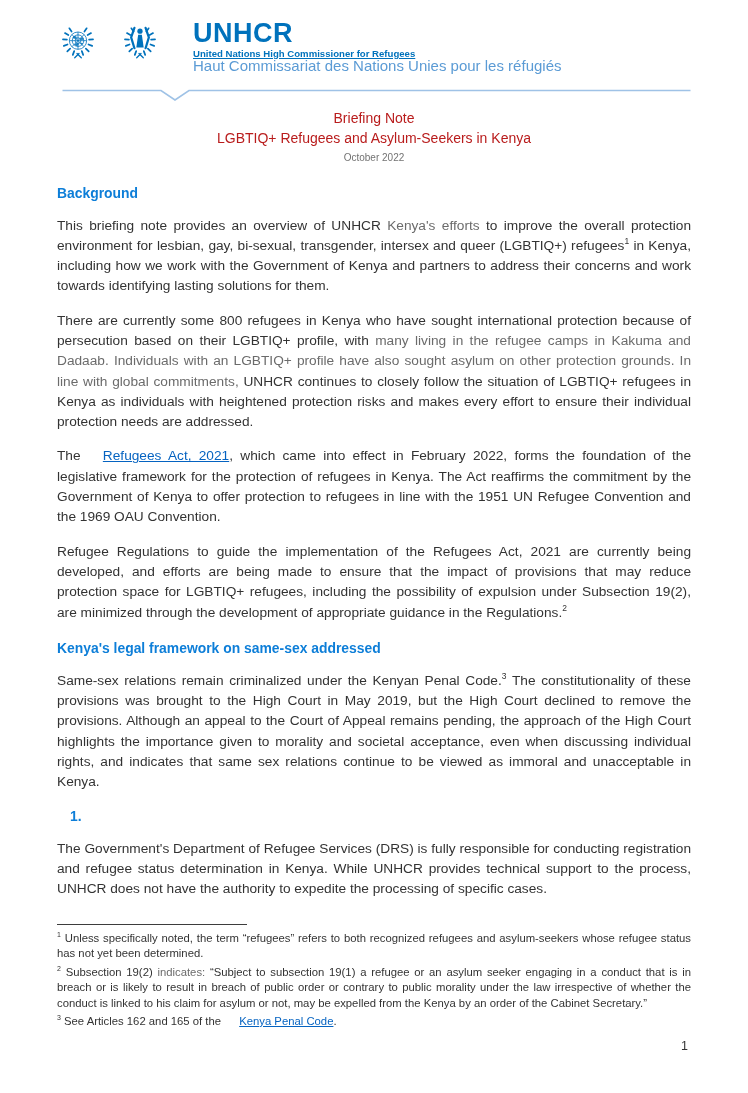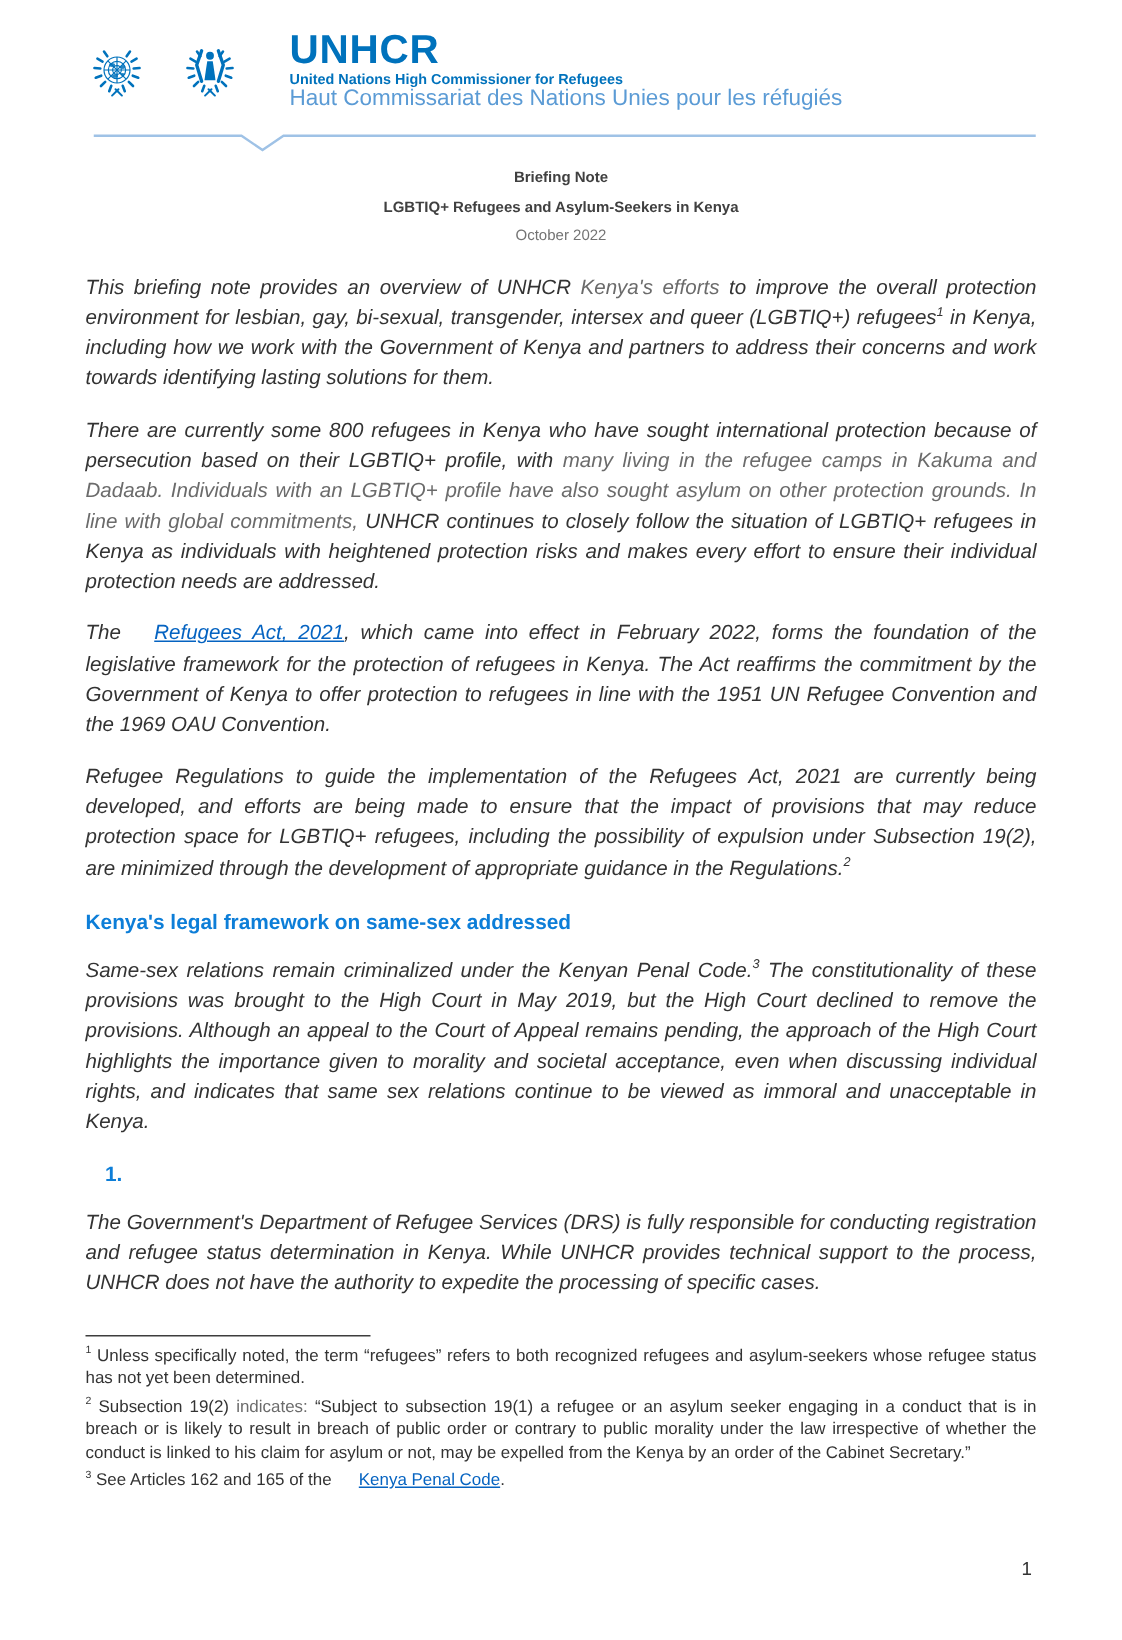--- a/index.html
+++ b/index.html
@@ -9,47 +9,46 @@
     height: 1093px;
     box-sizing: border-box;
     padding: 20px 57px 0 57px;
     background: #ffffff;
     overflow: hidden;
     font-family: "Liberation Sans", "DejaVu Sans", sans-serif;
     color: #333333;
   }
 
   
-  .logo-row { display: flex; align-items: center; gap: 20px; }
+  .logo-row { display: flex; align-items: flex-start; gap: 20px; }
   .emblem { display: block; flex: 0 0 auto; }
   .logo-text { margin-left: 12px; display: flex; flex-direction: column; }
   .wordmark {
     color: #0072bc; font-weight: bold; font-size: 27px; line-height: 26px;
     letter-spacing: 0.5px;
   }
-  .sub-en { color: #0072bc; font-weight: bold; font-size: 9.6px; line-height: 11px; margin-top: 2px; }
+  .sub-en { color: #0072bc; font-weight: bold; font-size: 9.6px; line-height: 11px; margin-top: 2px; text-decoration: underline; }
   .sub-fr { color: #5b9bd5; font-size: 15px; line-height: 11px; margin-top: 1px; }
   .divider-svg { display: block; margin: 17px 0 0 5px; }
 
   
   .titleblock { margin-top: 7px; text-align: center; }
-  .t-bold { color: #404040; font-weight: bold; font-size: 10px; line-height: 19.5px; }
+  .t-bold { color: #b91c1c; font-weight: normal; font-size: 14px; line-height: 19.5px; }
   .t-reg  { color: #737373; font-size: 10px; line-height: 19.5px; }
 
   
   .doc-h {
     color: #0d7ed8; font-weight: bold; font-size: 13.9px; line-height: 18px;
     margin: 16px 0 0 0;
   }
   p.body {
     margin: 14px 0 0 0;
     font-size: 13.7px; line-height: 20.3px;
     text-align: justify;
     color: #333333;
-    font-style: italic;
   }
   .muted { color: #6b6b6b; }
   a.doclink { color: #0563c1; text-decoration: underline; cursor: pointer; margin-left: 15px; }
   sup { font-size: 0.62em; line-height: 0; vertical-align: super; }
 
   .subheading {
     display: flex; margin: 14px 0 0 13px;
     color: #0d7ed8; font-weight: bold; font-size: 13.9px; line-height: 18px;
   }
   .subheading .num { width: 55px; flex: 0 0 auto; }
@@ -152,20 +151,21 @@
       <path d="M0.5,2.5 H99 L113,12 L127,2.5 H628.5" stroke="#9fc2e6" stroke-width="1.6" fill="none"></path>
     </svg>
   </header>
 
   <section class="titleblock">
     <div class="t-bold">Briefing Note</div>
     <div class="t-bold">LGBTIQ+ Refugees and Asylum-Seekers in Kenya</div>
     <div class="t-reg">October 2022</div>
   </section>
 
+  <h2 class="doc-h">Background</h2>
   <p class="body"><span>This briefing note provides an overview of UNHCR </span><span class="muted">Kenya's efforts</span><span> to improve the overall protection environment for lesbian, gay, bi-sexual, transgender, intersex and queer (LGBTIQ+) refugees</span><sup>1</sup><span> in Kenya, including how we work with the Government of Kenya and partners to address their concerns and work towards identifying lasting solutions for them.</span></p>
   <p class="body"><span>There are currently some 800 refugees in Kenya who have sought international protection because of persecution based on their LGBTIQ+ profile, with </span><span class="muted">many living in the refugee camps in Kakuma and Dadaab. Individuals with an LGBTIQ+ profile have also sought asylum on other protection grounds. In line with global commitments, </span><span>UNHCR continues to closely follow the situation of LGBTIQ+ refugees in Kenya as individuals with heightened protection risks and makes every effort to ensure their individual protection needs are addressed.</span></p>
   <p class="body"><span>The </span><a class="doclink">Refugees Act, 2021</a><span>, which came into effect in February 2022, forms the foundation of the legislative framework for the protection of refugees in Kenya. The Act reaffirms the commitment by the Government of Kenya to offer protection to refugees in line with the 1951 UN Refugee Convention and the 1969 OAU Convention.</span></p>
   <p class="body"><span>Refugee Regulations to guide the implementation of the Refugees Act, 2021 are currently being developed, and efforts are being made to ensure that the impact of provisions that may reduce protection space for LGBTIQ+ refugees, including the possibility of expulsion under Subsection 19(2), are minimized through the development of appropriate guidance in the Regulations.</span><sup>2</sup></p>
 
   <h2 class="doc-h">Kenya's legal framework on same-sex addressed</h2>
   <p class="body"><span>Same-sex relations remain criminalized under the Kenyan Penal Code.</span><sup>3</sup><span> The constitutionality of these provisions was brought to the High Court in May 2019, but the High Court declined to remove the provisions. Although an appeal to the Court of Appeal remains pending, the approach of the High Court highlights the importance given to morality and societal acceptance, even when discussing individual rights, and indicates that same sex relations continue to be viewed as immoral and unacceptable in Kenya.</span></p>
 
   <div class="subheading">
     <span class="num">1.</span>

